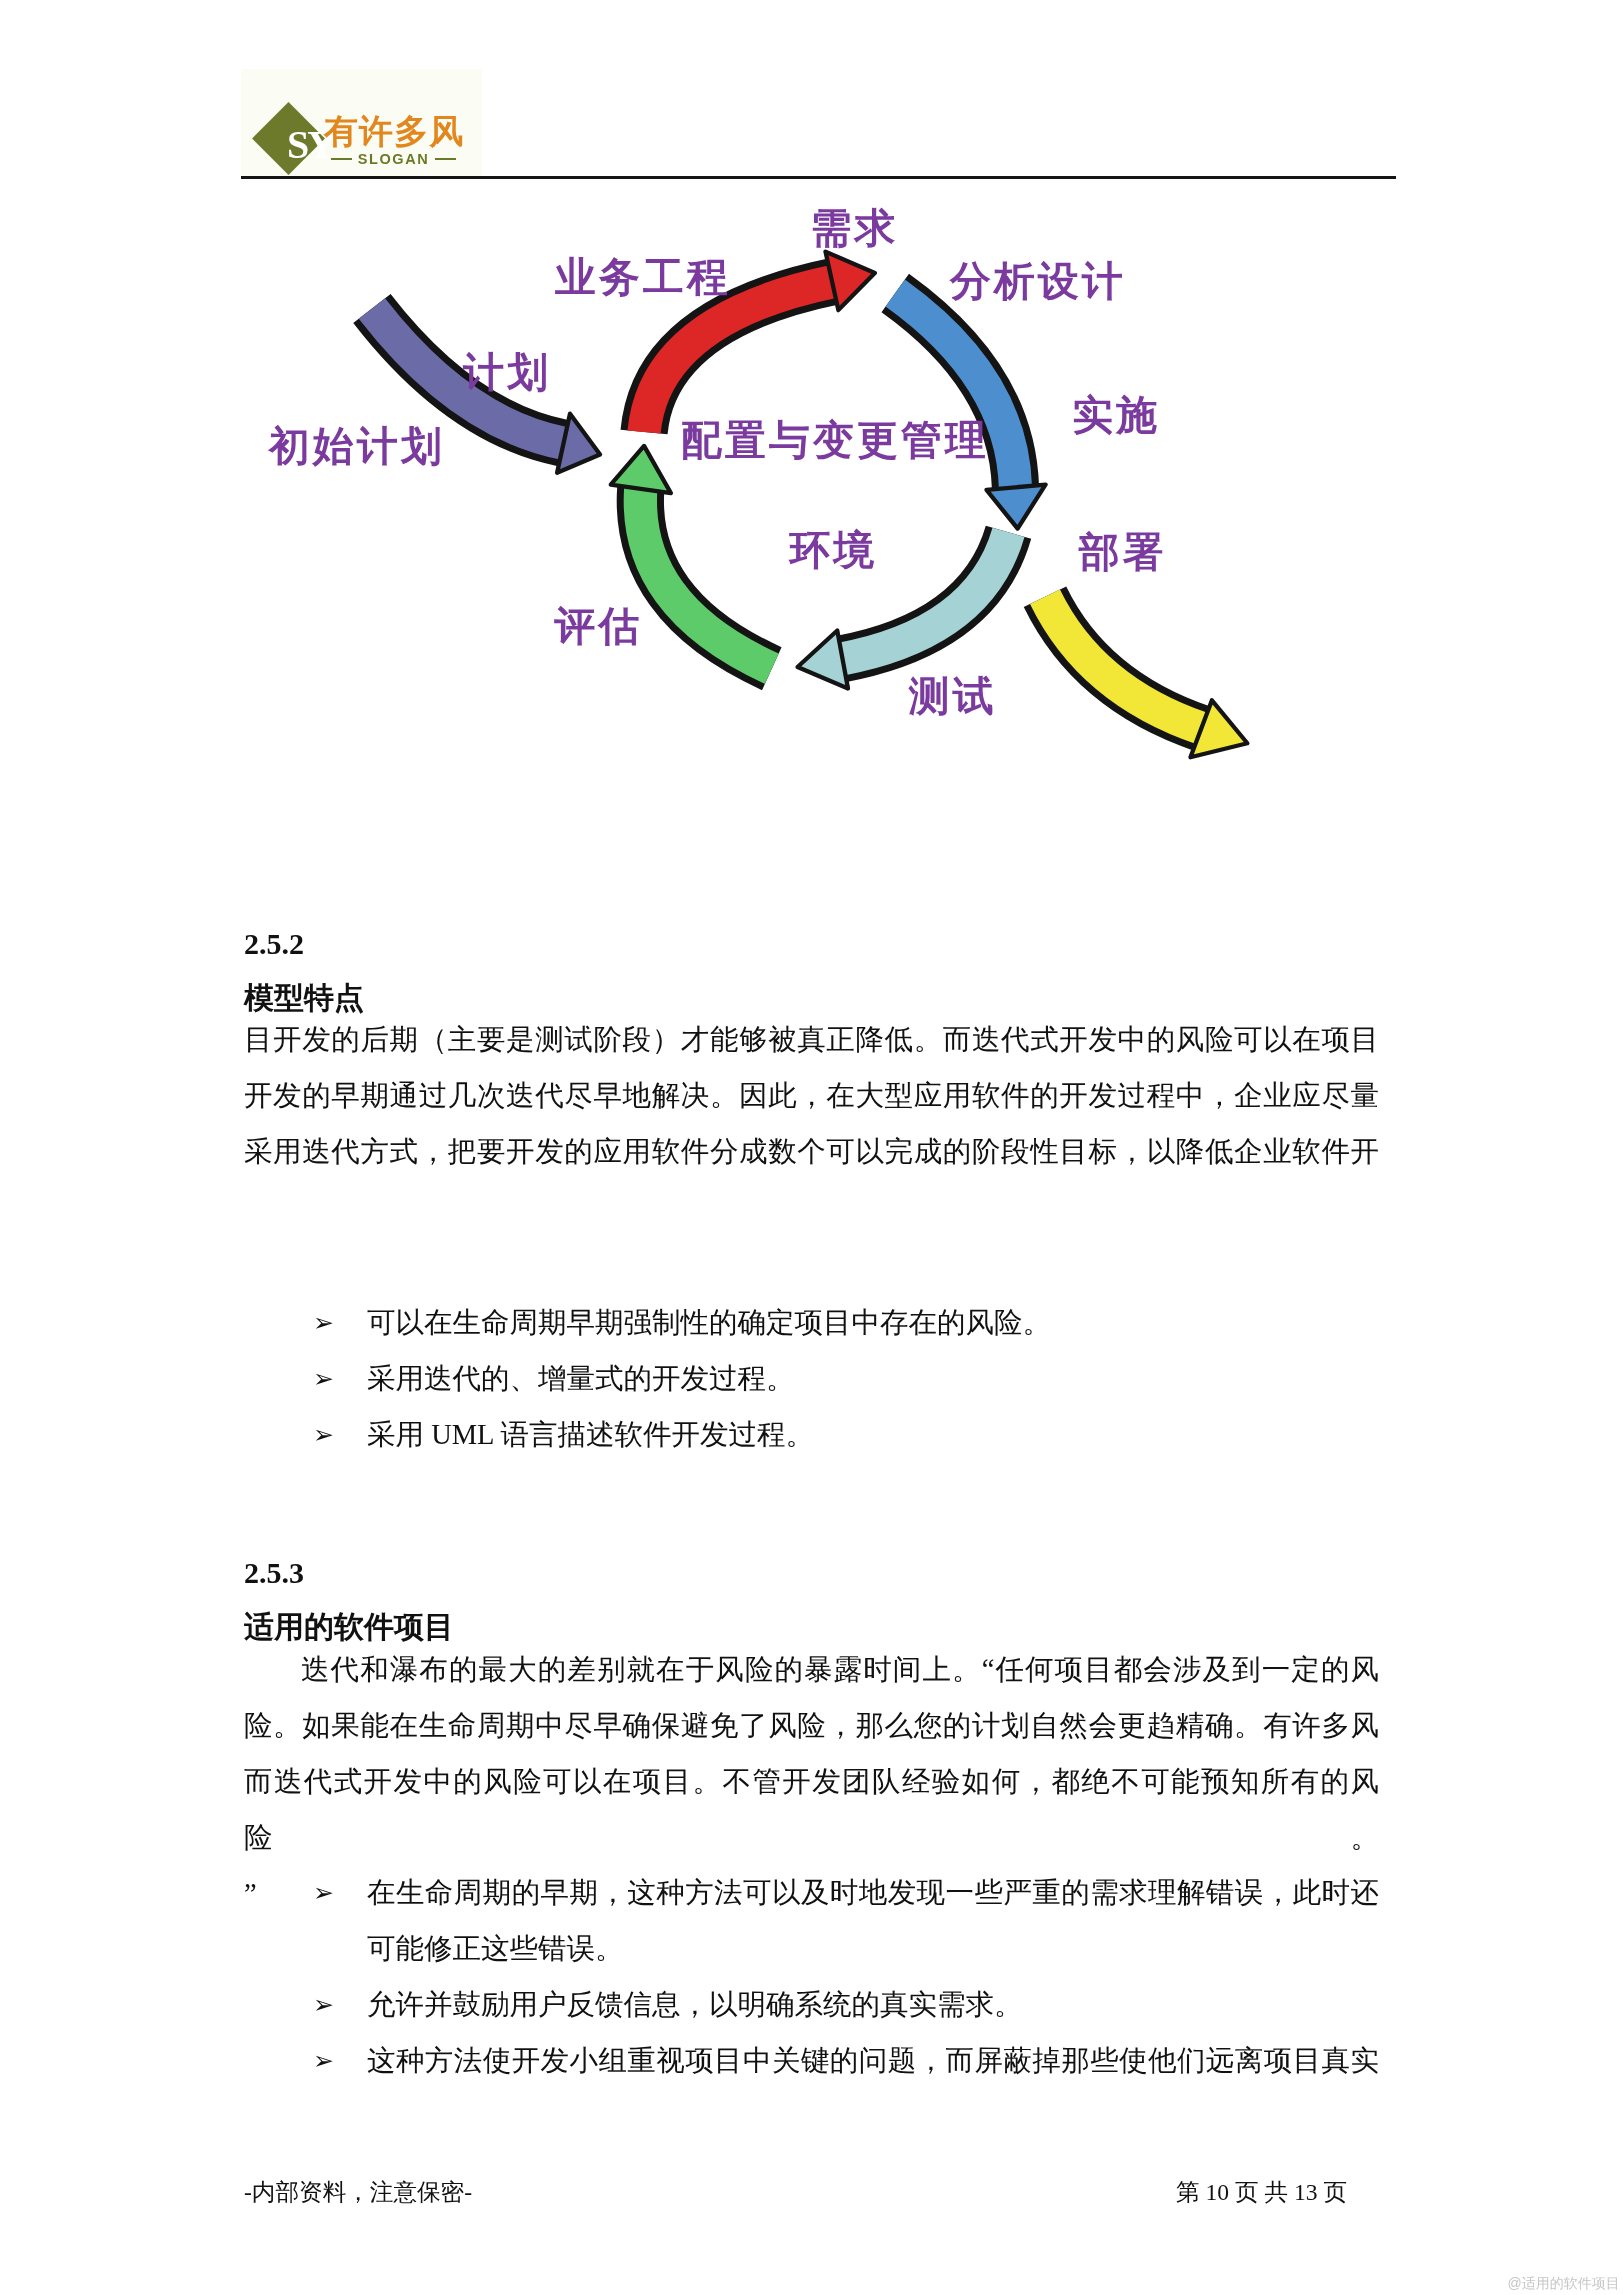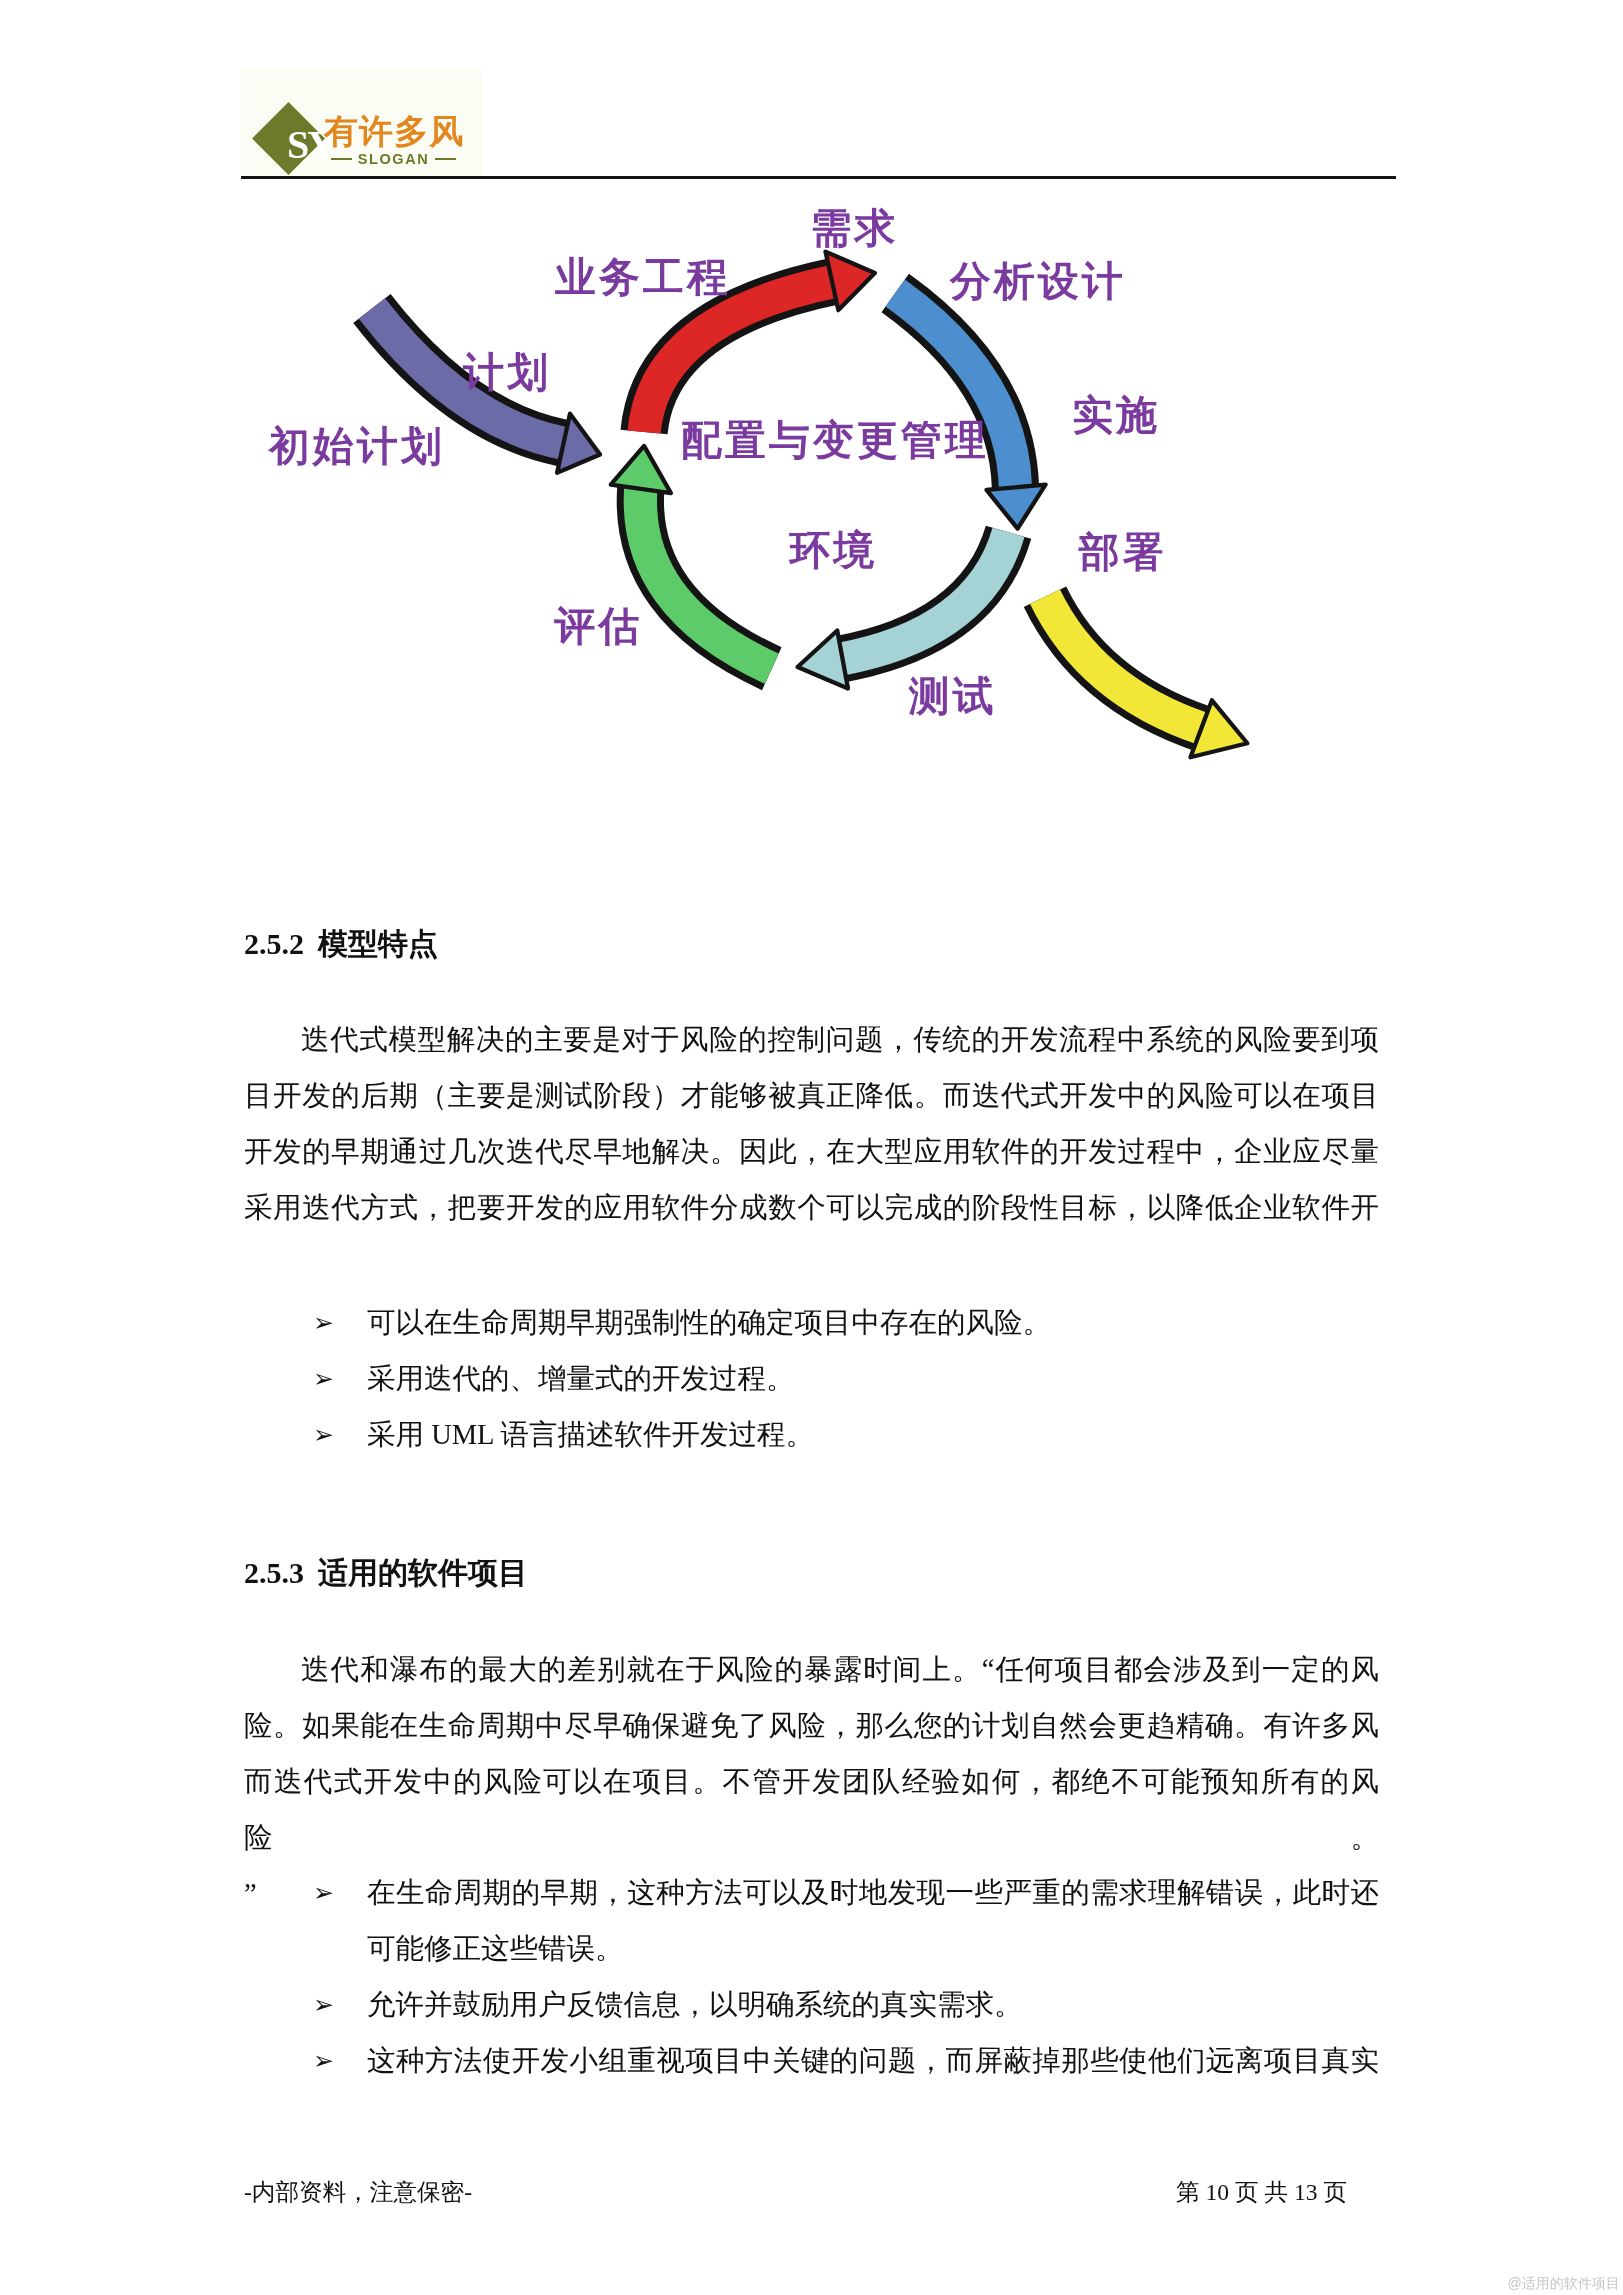--- a/index.html
+++ b/index.html
@@ -19,21 +19,21 @@
               color:#6b7a2a;letter-spacing:1.6px;}
   .header-rule{position:absolute;left:241px;top:176px;width:1155px;height:3.2px;background:#151515;}
 
   
   .diagram{position:absolute;left:236px;top:199px;width:1063px;height:577px;}
   .diagram text{font-family:"Liberation Sans","DejaVu Sans",sans-serif;font-weight:bold;
                 fill:#7b3a9e;font-size:76px;letter-spacing:6px;text-anchor:middle;}
 
   
   .content{position:absolute;left:244px;width:1135px;}
-  .hsec{display:flex;gap:14px;font-weight:bold;font-size:30px;line-height:40px;}
+  .hsec{display:flex;gap:14px;font-weight:bold;font-size:30px;line-height:40px;flex-direction:column;}
   .pline{font-size:28.5px;line-height:56px;white-space:nowrap;}
   .just{text-align:justify;text-align-last:justify;text-justify:inter-ideograph;white-space:normal;}
   .ind{text-indent:57px;}
   .bullet{position:relative;padding-left:123px;}
   .bullet .mark{position:absolute;left:69px;top:0;font-family:"DejaVu Sans",sans-serif;
                 font-size:25px;line-height:56px;color:#111;}
   .btext{font-size:28.5px;line-height:56px;}
 
   
   .footer-left{position:absolute;left:244px;top:2173px;font-size:23.6px;line-height:38px;}
@@ -108,21 +108,20 @@
   <text x="675" y="822">评估</text>
   <text x="1335" y="952">测试</text>
 </svg>
 
 <div class="content hsec" style="top:924px">
   <span>2.5.2</span>
   <span>模型特点</span>
 </div>
 
 <div class="content" style="top:1012px">
-  <div class="pline just ind">迭代式模型解决的主要是对于风险的控制问题，传统的开发流程中系统的风险要到项</div>
   <div class="pline just">目开发的后期（主要是测试阶段）才能够被真正降低。而迭代式开发中的风险可以在项目</div>
   <div class="pline just">开发的早期通过几次迭代尽早地解决。因此，在大型应用软件的开发过程中，企业应尽量</div>
   <div class="pline just">采用迭代方式，把要开发的应用软件分成数个可以完成的阶段性目标，以降低企业软件开</div>
 </div>
 
 <div class="content" style="top:1295px">
   <div class="bullet">
     <span class="mark">➢</span>
     <div class="btext">可以在生命周期早期强制性的确定项目中存在的风险。</div>
   </div>

